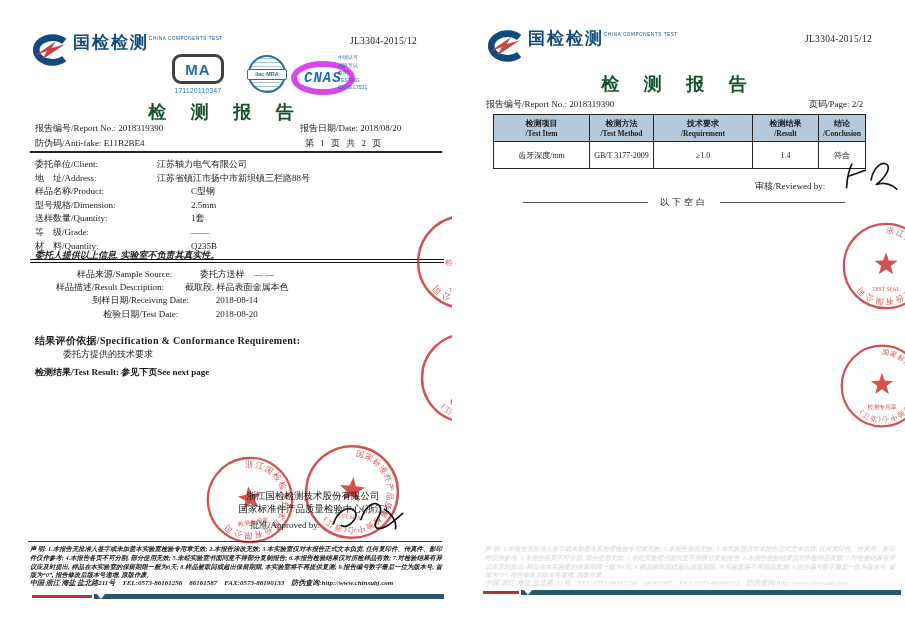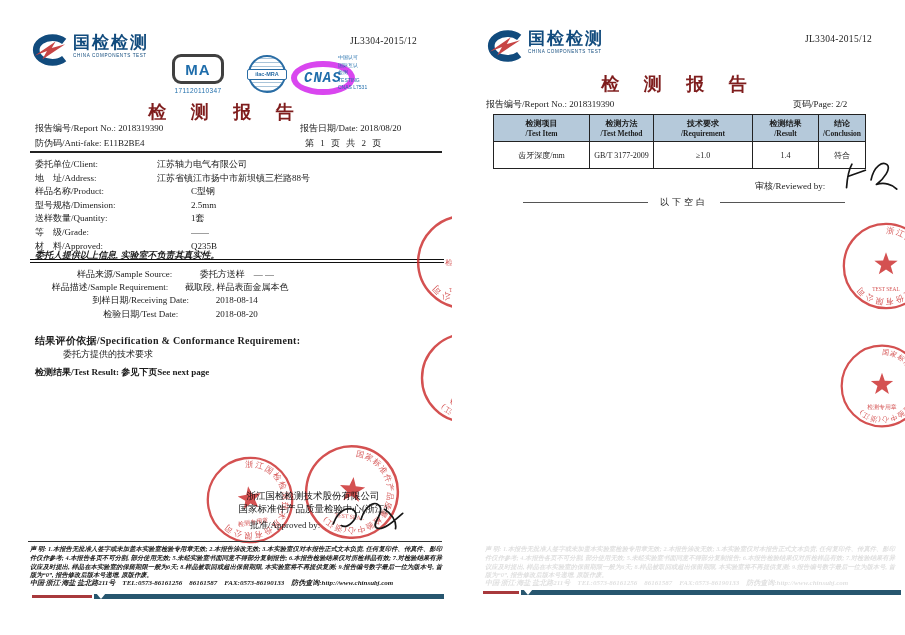--- a/index.html
+++ b/index.html
@@ -3,21 +3,21 @@
 <meta charset="utf-8">
 <style>
   html,body{margin:0;padding:0;background:#ffffff;}
   .canvas{position:relative;width:905px;height:635px;background:#fff;overflow:hidden;
           font-family:"Liberation Serif","DejaVu Serif",serif;color:#1a1a1a;}
   .page{position:absolute;top:0;width:452px;height:635px;background:#fff;overflow:hidden;}
   .abs{position:absolute;}
 
   
   .logo{display:flex;align-items:flex-start;gap:5px;}
-  .logo-txt{display:flex;flex-direction:column;}
+  .logo-txt{display:flex;flex-direction:row;}
   .logo-cn{font-family:"Liberation Sans","DejaVu Sans",sans-serif;font-weight:bold;
            font-size:17px;letter-spacing:2px;color:#114b7d;line-height:1;}
   .logo-en{font-family:"Liberation Sans","DejaVu Sans",sans-serif;font-size:4.6px;
            letter-spacing:.6px;color:#114b7d;margin-top:2px;}
   .doccode{font-size:9.5px;letter-spacing:.3px;}
 
   
   .cma-box{width:46px;height:24px;border:3px solid #404040;border-radius:9px;color:#1f6dab;
            font-family:"Liberation Sans","DejaVu Sans",sans-serif;font-weight:bold;font-size:15px;
            display:flex;align-items:center;justify-content:center;letter-spacing:1px;}
@@ -27,21 +27,21 @@
         background:repeating-linear-gradient(0deg,#a9c4d9 0 1.5px,#ffffff 1.5px 4px);}
   .ilac-band{position:absolute;left:-3px;right:-3px;top:12px;height:9px;background:#fff;
              border:1px solid #2a6da5;border-radius:2px;font-family:"Liberation Sans",sans-serif;
              font-weight:bold;font-size:5.5px;color:#2a6da5;text-align:center;line-height:9px;}
   .cnas-oval{border:6px solid #d946ef;border-radius:50%;padding:3px 7px;color:#1f6dab;
              font-family:Liberation Mono, monospace;font-weight:bold;
              font-style:italic;font-size:14px;letter-spacing:1px;}
   .cnas-lines{font-family:"Liberation Sans","DejaVu Sans",sans-serif;font-size:5px;
               color:#1f6dab;line-height:1.5;}
 
-  .rtitle{width:100%;text-align:center;font-size:18px;font-weight:bold;letter-spacing:10px;color:#7f1d1d;}
+  .rtitle{width:100%;text-align:center;font-size:18px;font-weight:bold;letter-spacing:10px;color:#14532d;}
   .hrow{font-size:9px;}
   .rule{border-top:2px solid #222;}
   .dblrule{height:2px;border-top:1px solid #111;border-bottom:1px solid #111;}
 
   .inforows .row{height:13.6px;font-size:9px;white-space:nowrap;}
   .inforows .lab{display:inline-block;width:122px;}
   .inforows .row.ind .val{padding-left:34px;}
   .samplerows .row{height:13.2px;font-size:9px;white-space:nowrap;}
   .samplerows .lab{display:inline-block;width:150px;}
   .note{font-size:9px;font-style:italic;font-weight:bold;text-decoration:underline;}
@@ -135,29 +135,29 @@
 
     <div class="abs rule" style="left:30px;top:151px;width:412px;"></div>
 
     <div class="abs inforows" style="left:35px;top:158px;">
       <div class="row"><span class="lab">委托单位/Client:</span><span class="val">江苏轴力电气有限公司</span></div>
       <div class="row"><span class="lab">地　址/Address:</span><span class="val">江苏省镇江市扬中市新坝镇三栏路88号</span></div>
       <div class="row ind"><span class="lab">样品名称/Product:</span><span class="val">C型钢</span></div>
       <div class="row ind"><span class="lab">型号规格/Dimension:</span><span class="val">2.5mm</span></div>
       <div class="row ind"><span class="lab">送样数量/Quantity:</span><span class="val">1套</span></div>
       <div class="row ind"><span class="lab">等　级/Grade:</span><span class="val">——</span></div>
-      <div class="row ind"><span class="lab">材　料/Approved:</span><span class="val">Q235B</span></div>
+      <div class="row ind"><span class="lab">材　料/Quantity:</span><span class="val">Q235B</span></div>
     </div>
 
     <div class="abs note" style="left:35px;top:249px;">委托人提供以上信息, 实验室不负责其真实性。</div>
     <div class="abs dblrule" style="left:30px;top:259px;width:414px;"></div>
 
     <div class="abs samplerows" style="left:35px;top:268px;text-align:center;">
       <div class="row"><span class="lab">样品来源/Sample Source:</span><span class="val">委托方送样　— —</span></div>
-      <div class="row"><span class="lab">样品描述/Sample Requirement:</span><span class="val">截取段, 样品表面金属本色</span></div>
+      <div class="row"><span class="lab">样品描述/Result Description:</span><span class="val">截取段, 样品表面金属本色</span></div>
       <div class="row"><span class="lab">到样日期/Receiving Date:</span><span class="val">2018-08-14</span></div>
       <div class="row"><span class="lab">检验日期/Test Date:</span><span class="val">2018-08-20</span></div>
     </div>
 
     <div class="abs speclab" style="left:35px;top:334px;">结果评价依据/Specification &amp; Conformance Requirement:</div>
     <div class="abs specval" style="left:35px;top:348px;margin-left:28px;">委托方提供的技术要求</div>
 
     <div class="abs" style="left:35px;top:366px;font-size:9px;">
       <span class="bold">检测结果/Test Result:</span>
       <span class="bold">参见下页See next page</span>
@@ -245,21 +245,21 @@
     </div>
 
     <div class="abs doccode" style="left:352px;top:34px;">JL3304-2015/12</div>
 
     <div class="abs rtitle" style="left:0;top:72px;">检 测 报 告</div>
 
     <div class="abs hrow" style="left:33px;top:98px;">
       <span>报告编号/Report No.:</span>
       <span>2018319390</span>
     </div>
-    <div class="abs hrow" style="left:340px;top:98px;">页码/Page: 2/2</div>
+    <div class="abs hrow" style="left:356px;top:98px;">页码/Page: 2/2</div>
 
     <table class="t2 abs" style="left:40px;top:114px;">
       <colgroup>
           <col style="width:96px">
           <col style="width:64px">
           <col style="width:99px">
           <col style="width:66px">
           <col style="width:47px">
         </colgroup>
       <thead>

